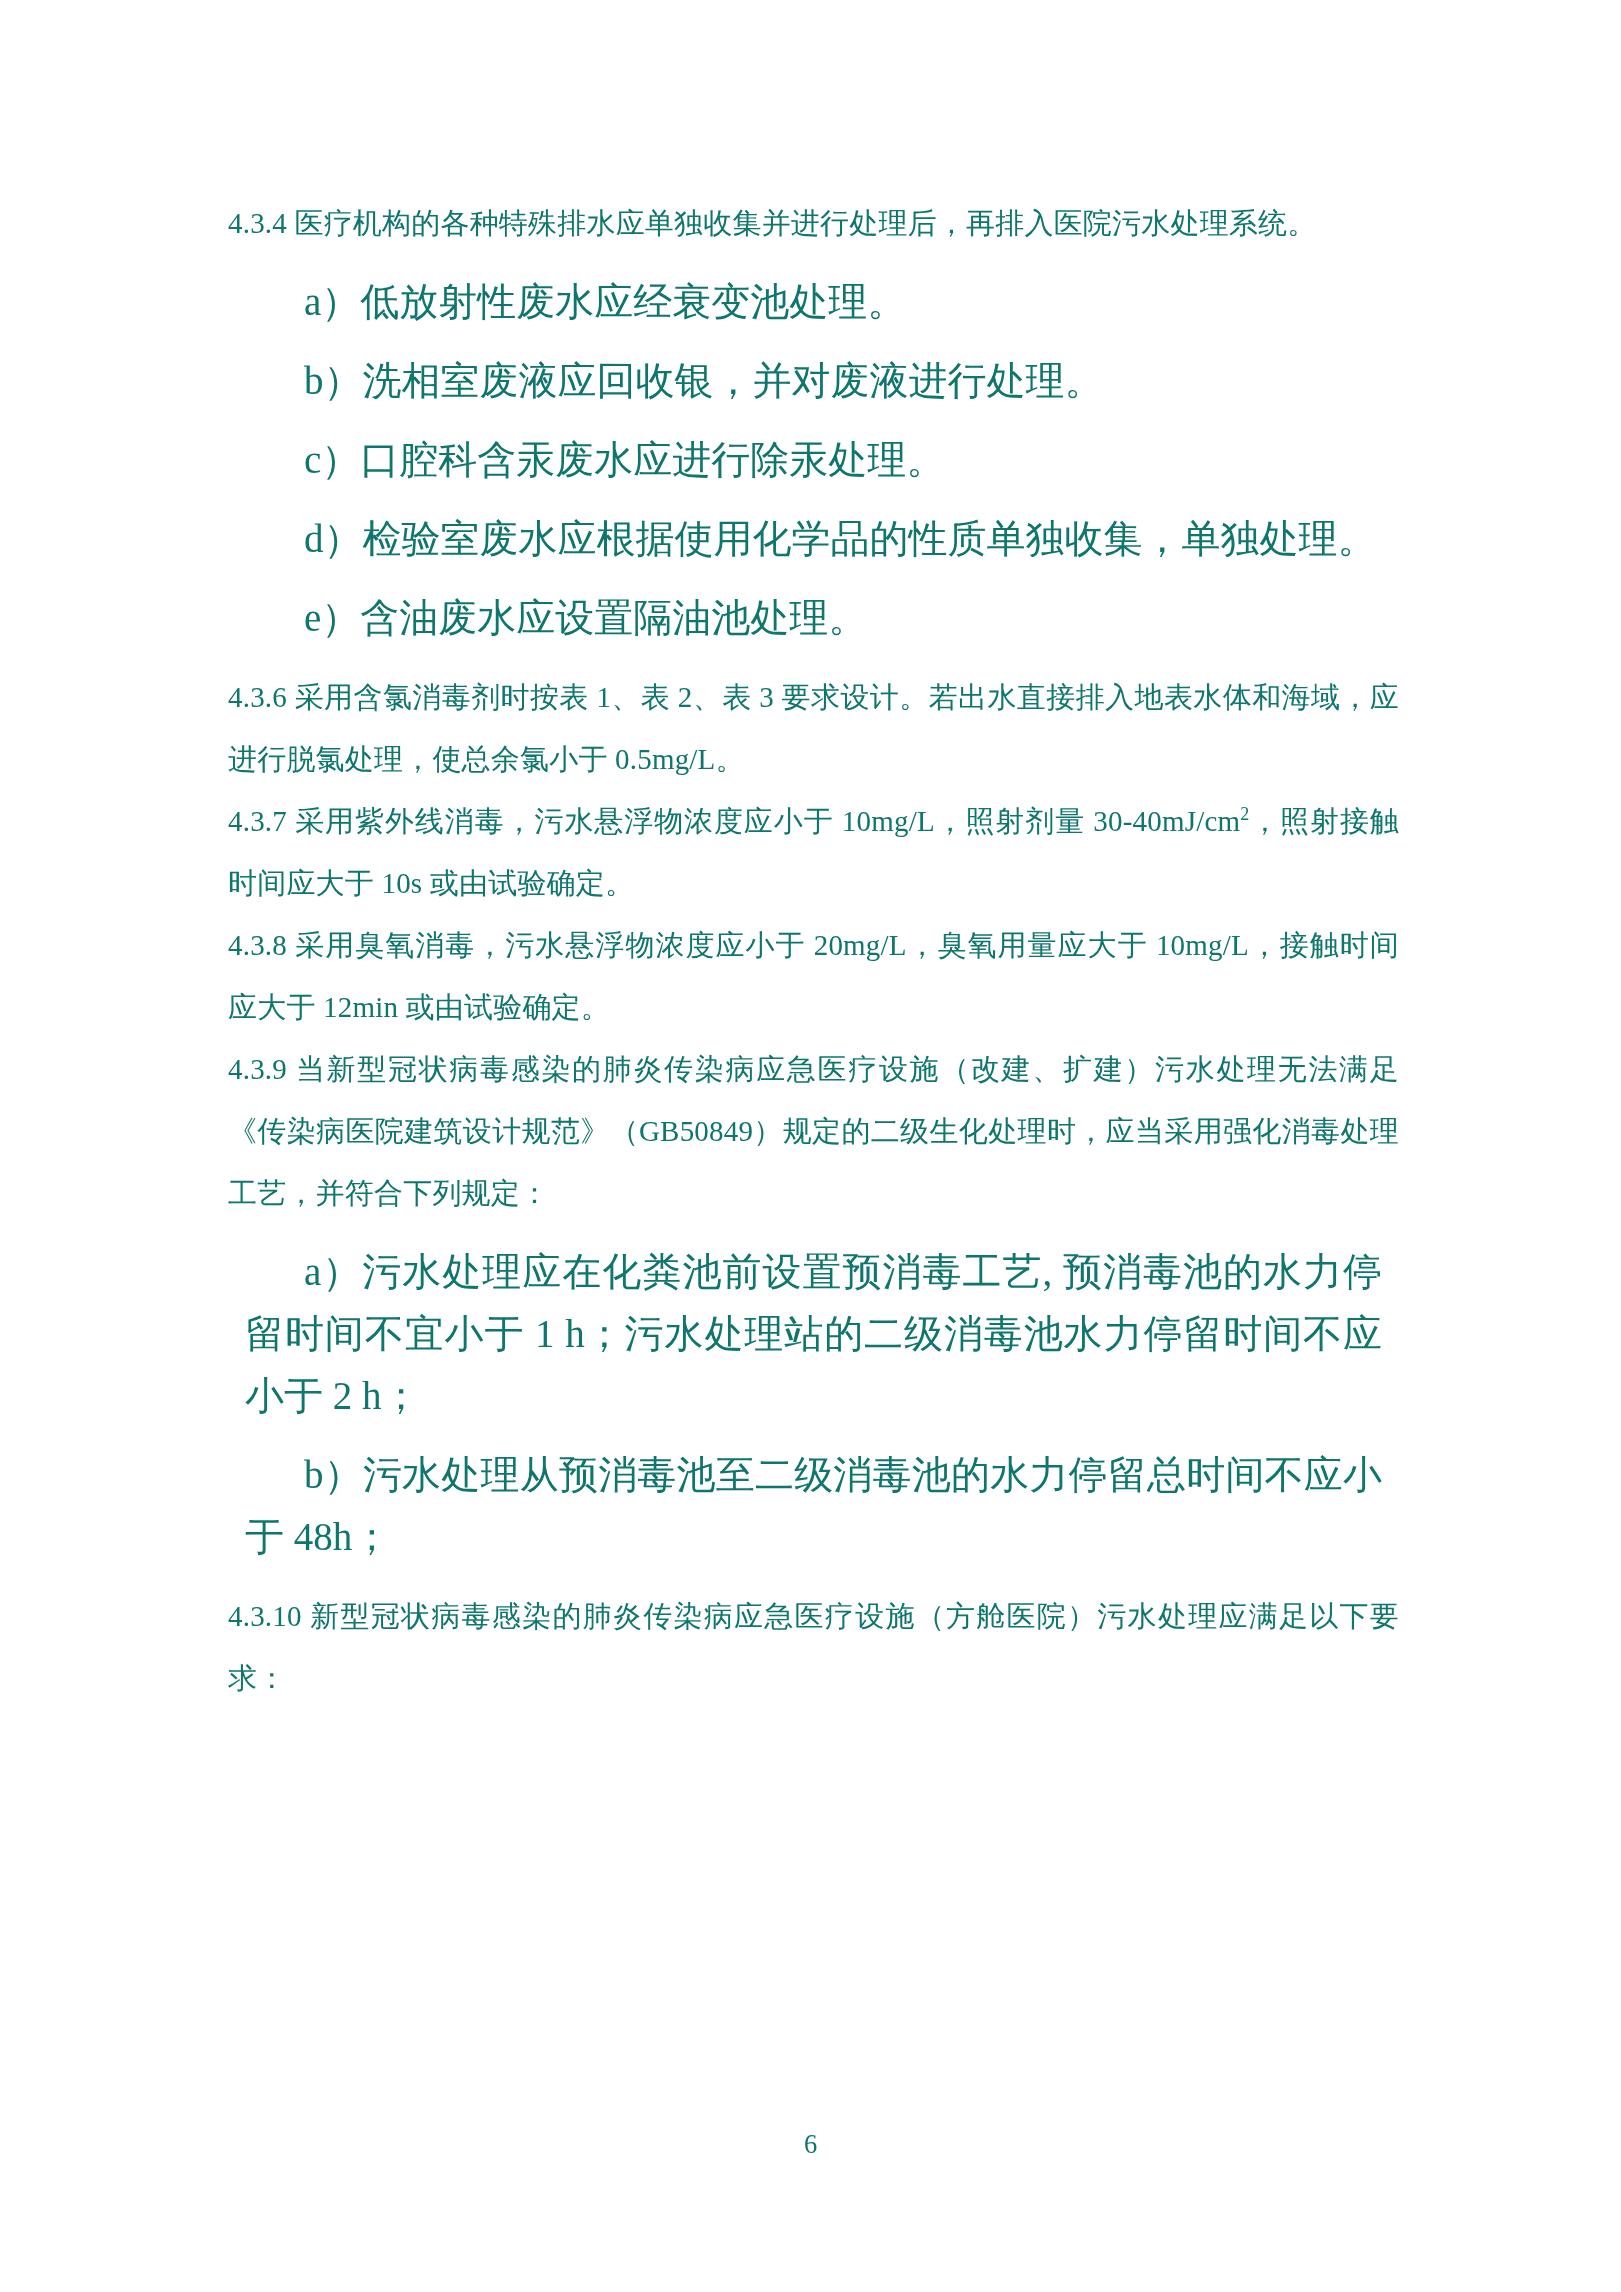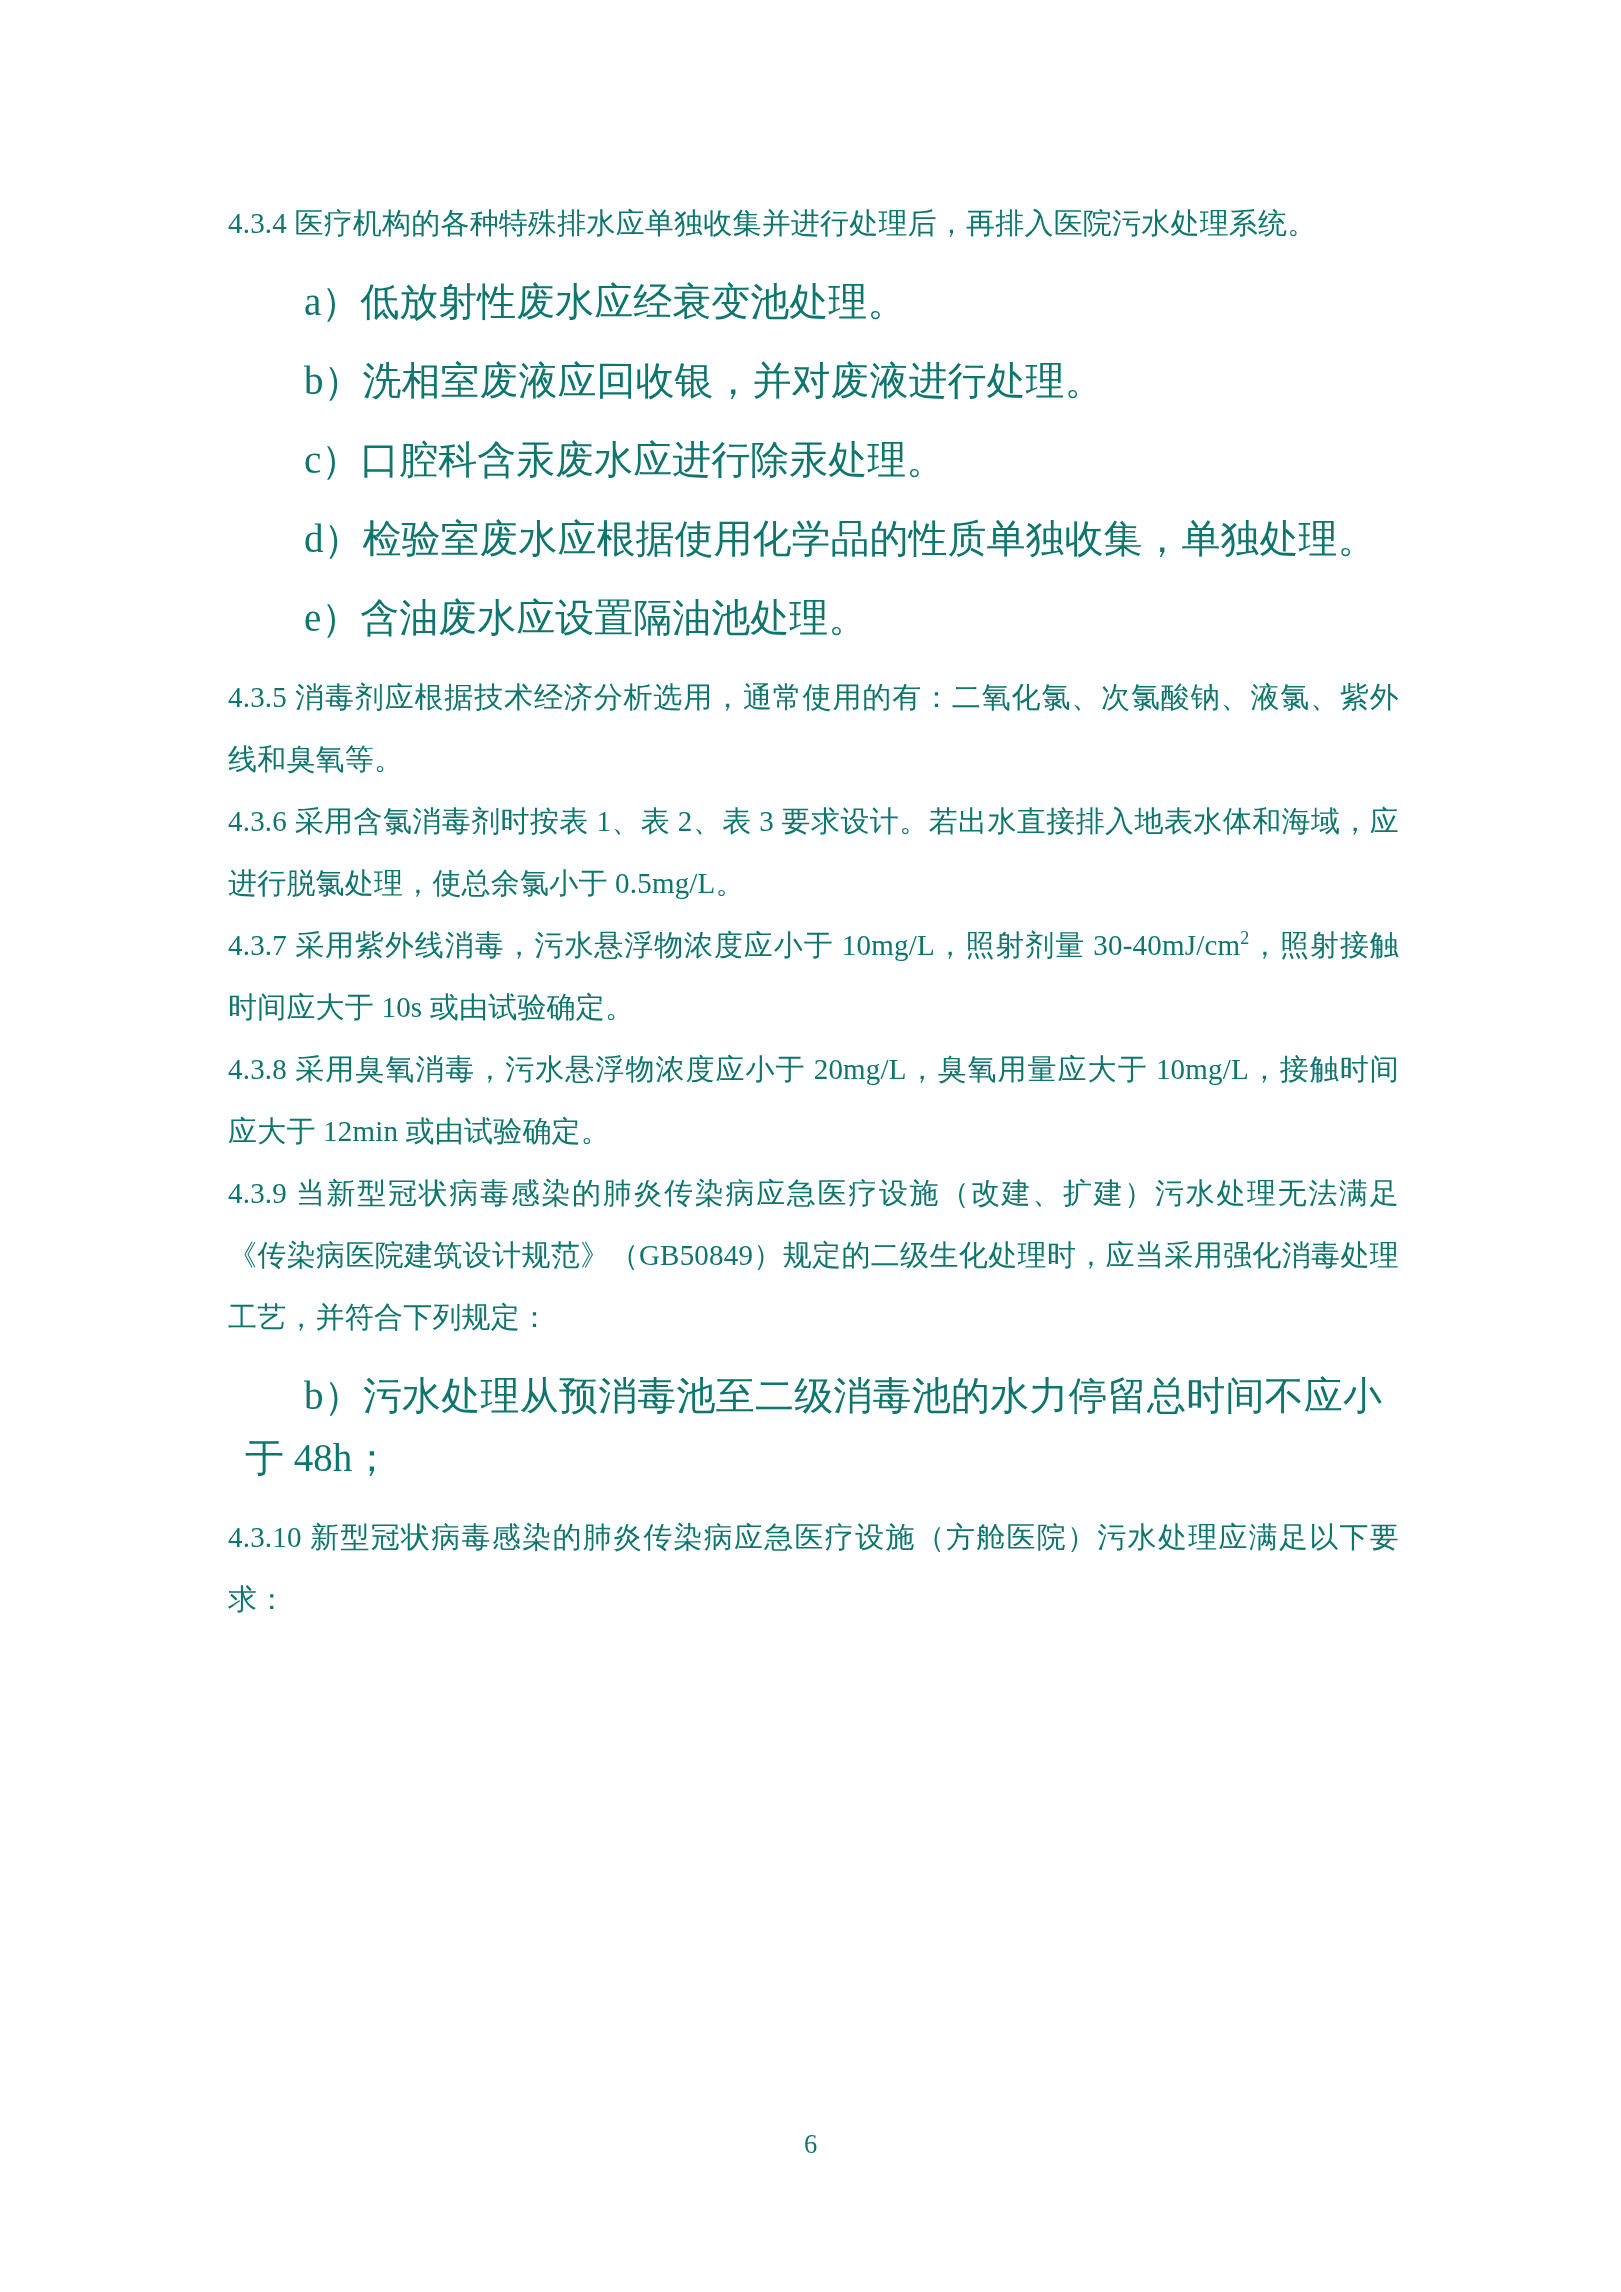--- a/index.html
+++ b/index.html
@@ -66,28 +66,28 @@
   <div class="content">
 
     <p class="para">4.3.4 医疗机构的各种特殊排水应单独收集并进行处理后，再排入医院污水处理系统。</p>
 
     <p class="list-item">a）低放射性废水应经衰变池处理。</p>
     <p class="list-item">b）洗相室废液应回收银，并对废液进行处理。</p>
     <p class="list-item">c）口腔科含汞废水应进行除汞处理。</p>
     <p class="list-item">d）检验室废水应根据使用化学品的性质单独收集，单独处理。</p>
     <p class="list-item">e）含油废水应设置隔油池处理。</p>
 
-    <p class="para">4.3.5 消毒剂应根据技术经济分析选用，通常使用的有：二氧化氯、次氯酸钠、液氯、紫外线和臭氧等。</p>
     <p class="para">4.3.6 采用含氯消毒剂时按表 1、表 2、表 3 要求设计。若出水直接排入地表水体和海域，应进行脱氯处理，使总余氯小于 0.5mg/L。</p>
 
     <p class="para"><span>4.3.7 采用紫外线消毒，污水悬浮物浓度应小于 10mg/L，照射剂量 30-40mJ/cm</span><sup>2</sup><span>，照射接触时间应大于 10s 或由试验确定。</span></p>
 
     <p class="para">4.3.8 采用臭氧消毒，污水悬浮物浓度应小于 20mg/L，臭氧用量应大于 10mg/L，接触时间应大于 12min 或由试验确定。</p>
     <p class="para">4.3.9 当新型冠状病毒感染的肺炎传染病应急医疗设施（改建、扩建）污水处理无法满足《传染病医院建筑设计规范》（GB50849）规定的二级生化处理时，应当采用强化消毒处理工艺，并符合下列规定：</p>
 
+    <p class="list-item hang">a）污水处理应在化粪池前设置预消毒工艺, 预消毒池的水力停留时间不宜小于 1 h；污水处理站的二级消毒池水力停留时间不应小于 2 h；</p>
     <p class="list-item hang">b）污水处理从预消毒池至二级消毒池的水力停留总时间不应小于 48h；</p>
 
     <p class="para">4.3.10 新型冠状病毒感染的肺炎传染病应急医疗设施（方舱医院）污水处理应满足以下要求：</p>
 
 
   </div>
 
   <div class="page-number">6</div>
 </div>
 

